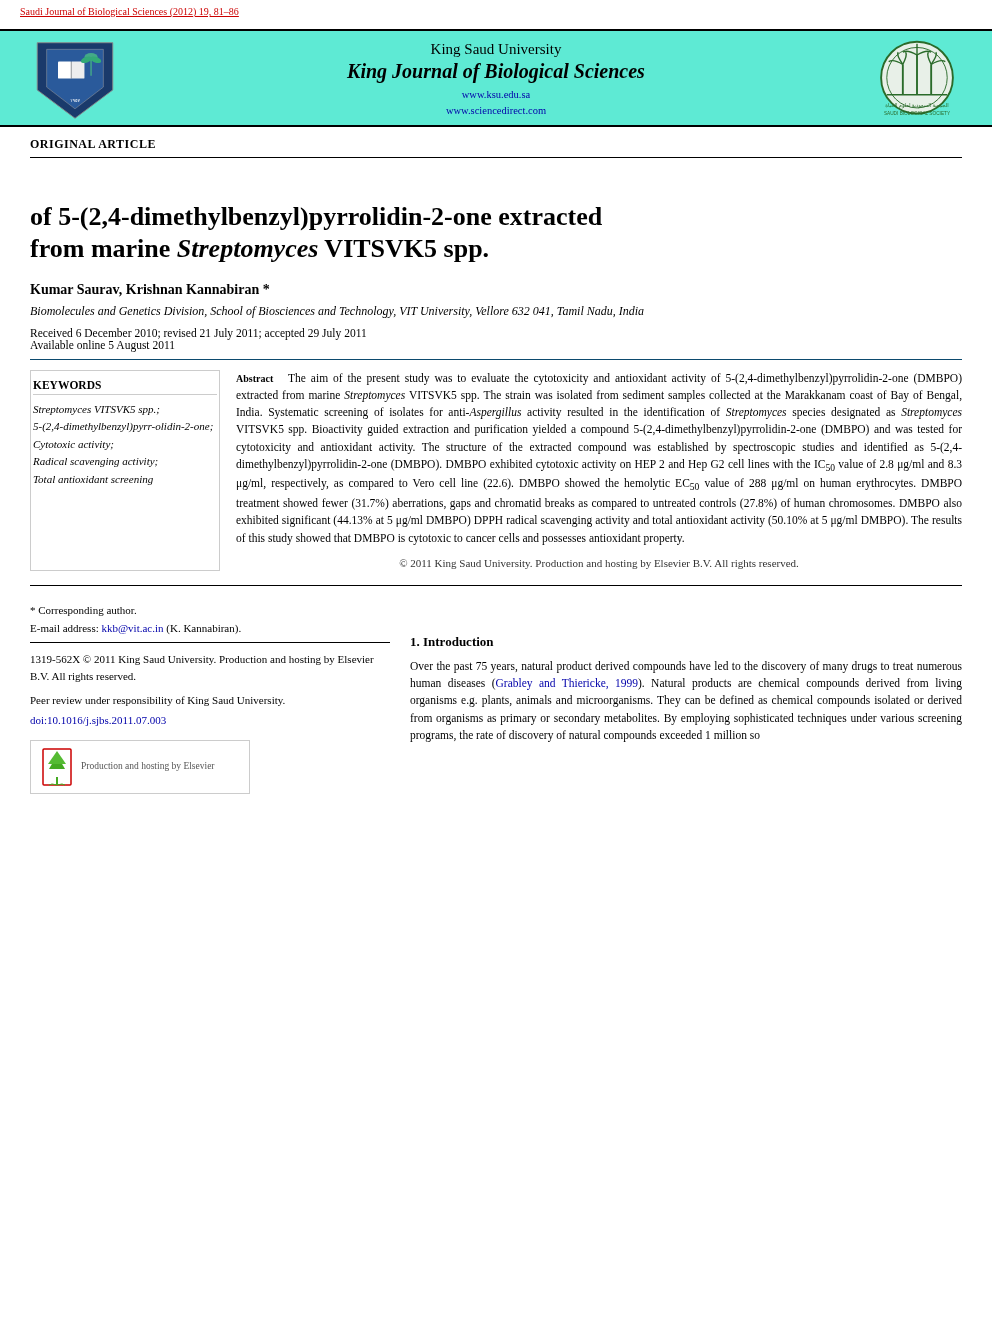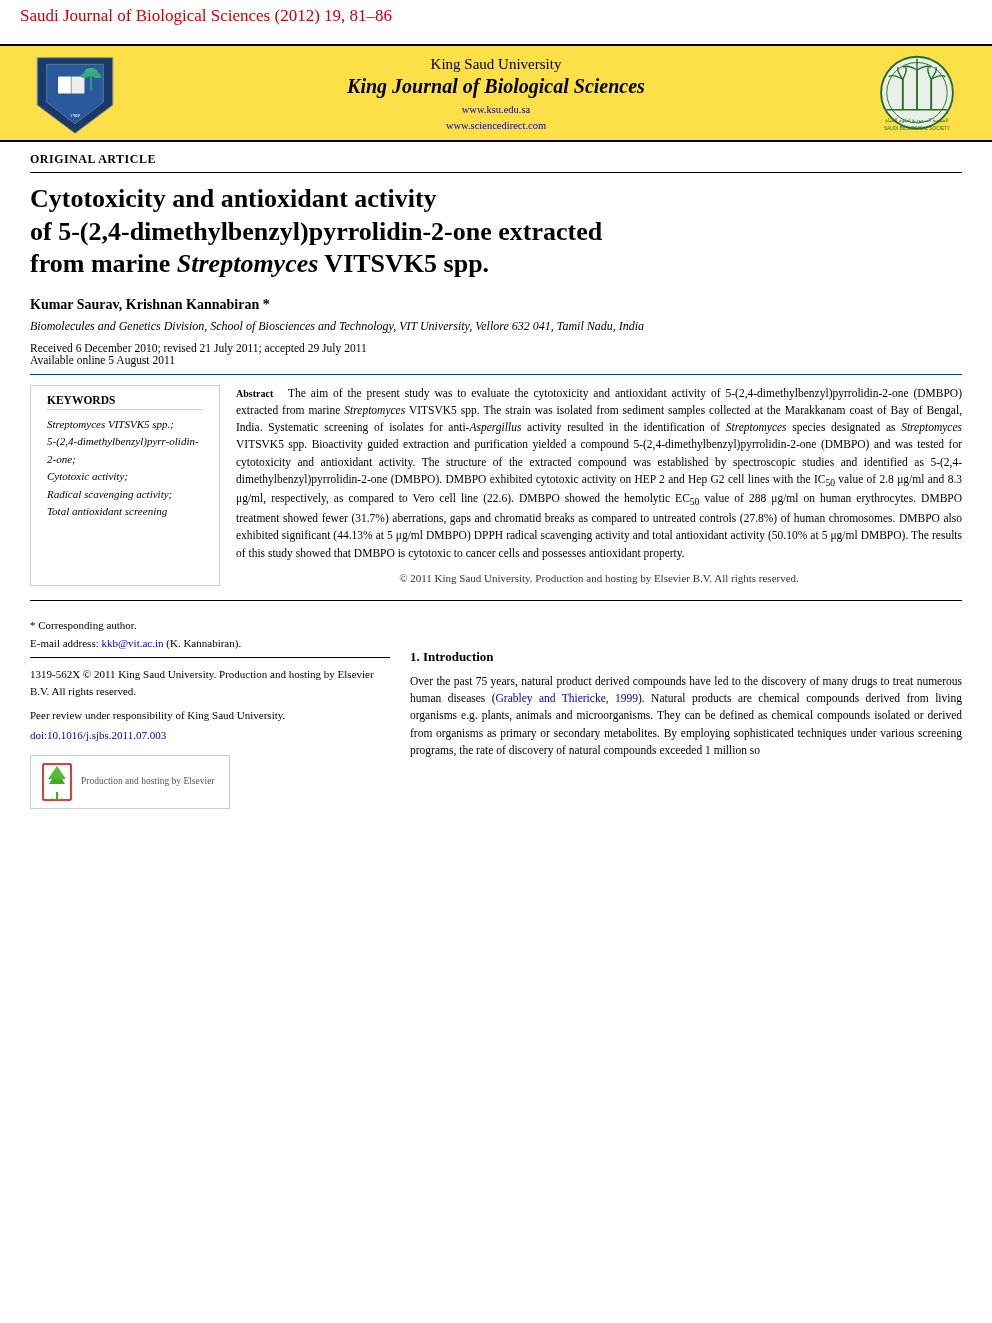--- a/index.html
+++ b/index.html
@@ -7,34 +7,35 @@
       background: #fff;
       font-family: "Times New Roman", Times, serif;
       font-size: 13px;
       color: #000;
       width: 992px;
       min-height: 1323px;
     }
 
     
     .journal-top-bar {
-      padding: 6px 20px 18px 20px;
-      font-size: 17px;
+      padding: 6px 20px 12px 20px;
+      font-size: 10px;
       color: #c00;
+      text-decoration: underline;
     }
 
     
     .journal-header {
       display: flex;
       align-items: center;
       justify-content: space-between;
       padding: 4px 20px 0 20px;
       border-top: 2px solid #000;
       border-bottom: 2px solid #000;
-      background: #fde047;
+      background: #5eead4;
     }
 
     .header-logo-left {
       width: 110px;
       height: 90px;
       display: flex;
       align-items: center;
       justify-content: center;
       flex-shrink: 0;
     }
@@ -134,21 +135,21 @@
     .two-col {
       display: flex;
       gap: 16px;
       margin-bottom: 14px;
     }
 
     .keywords-box {
       width: 190px;
       flex-shrink: 0;
       border: 1px solid #ccc;
-      padding: 8px 16px;
+      padding: 8px 2px;
       font-size: 11.5px;
     }
 
     .keywords-box .kw-title {
       font-weight: bold;
       font-size: 11.5px;
       margin-bottom: 6px;
       border-bottom: 1px solid #ccc;
       padding-bottom: 3px;
     }
@@ -205,21 +206,21 @@
 
     .footnote-left a {
       color: #00a;
       text-decoration: none;
     }
 
     .elsevier-logo-box {
       margin-top: 10px;
       border: 1px solid #ccc;
       padding: 6px 10px;
-      width: 200px;
+      width: 220px;
       display: flex;
       align-items: center;
       gap: 8px;
       font-size: 9.5px;
       color: #555;
     }
 
     .intro-right {
       flex: 1;
       font-size: 11.5px;
@@ -306,21 +307,21 @@
       <text x="50" y="81" text-anchor="middle" font-size="5" fill="#2a6b2a" font-family="sans-serif">SAUDI BIOLOGICAL SOCIETY</text>
     </svg>
   </div>
 </div>
 
 <div class="main-content">
 
   <div class="article-type">ORIGINAL ARTICLE</div>
 
   <div class="article-title">
-    <span>Cytotoxicity and antioxidant activity</span><br>
+    <br>
     <span>of 5-(2,4-dimethylbenzyl)pyrrolidin-2-one extracted</span><br>
     <span>from marine </span><span class="italic-part">Streptomyces</span><span> VITSVK5 spp.</span>
   </div>
 
   <div class="authors">
     <span>Kumar Saurav, Krishnan Kannabiran *</span>
   </div>
 
   <div class="affiliation">Biomolecules and Genetics Division, School of Biosciences and Technology, VIT University, Vellore 632 041, Tamil Nadu, India</div>
 

